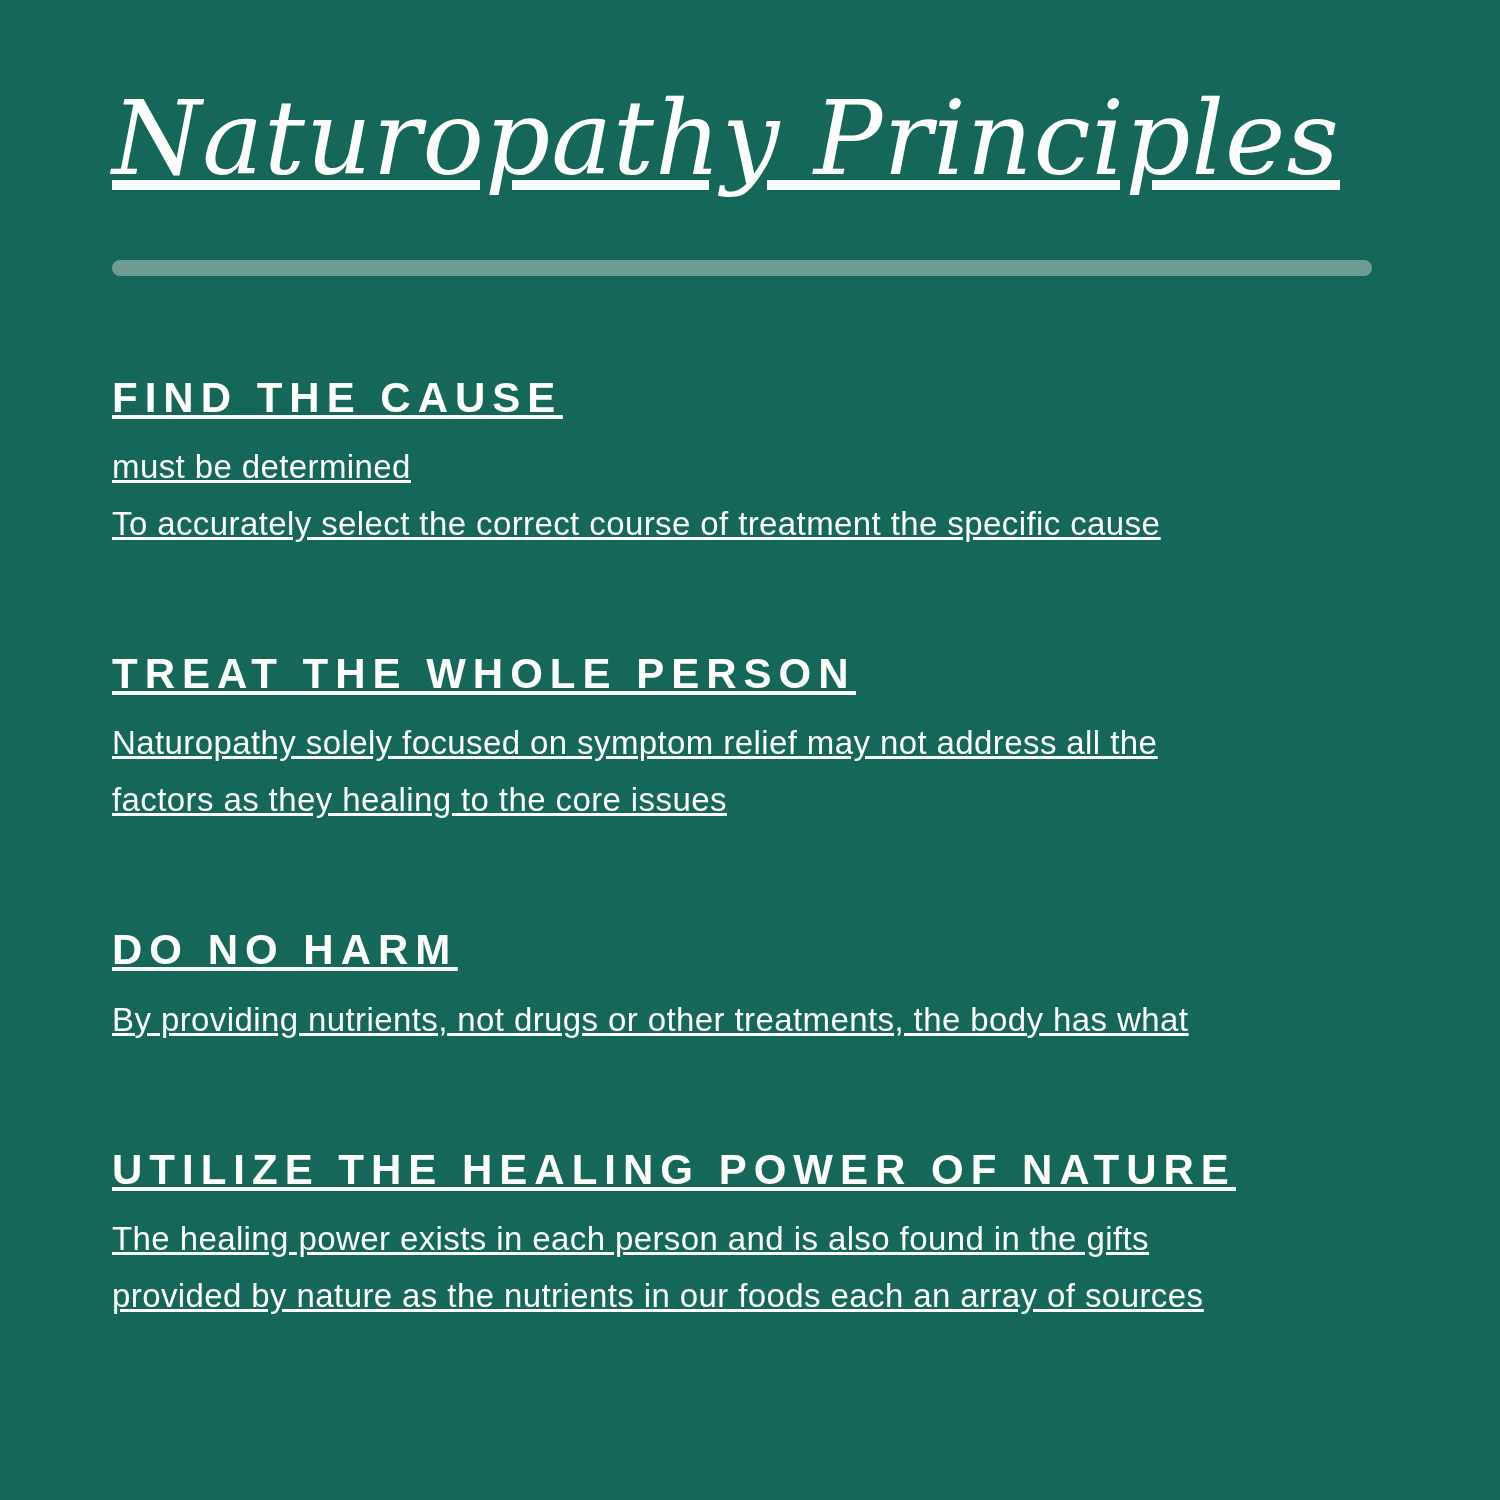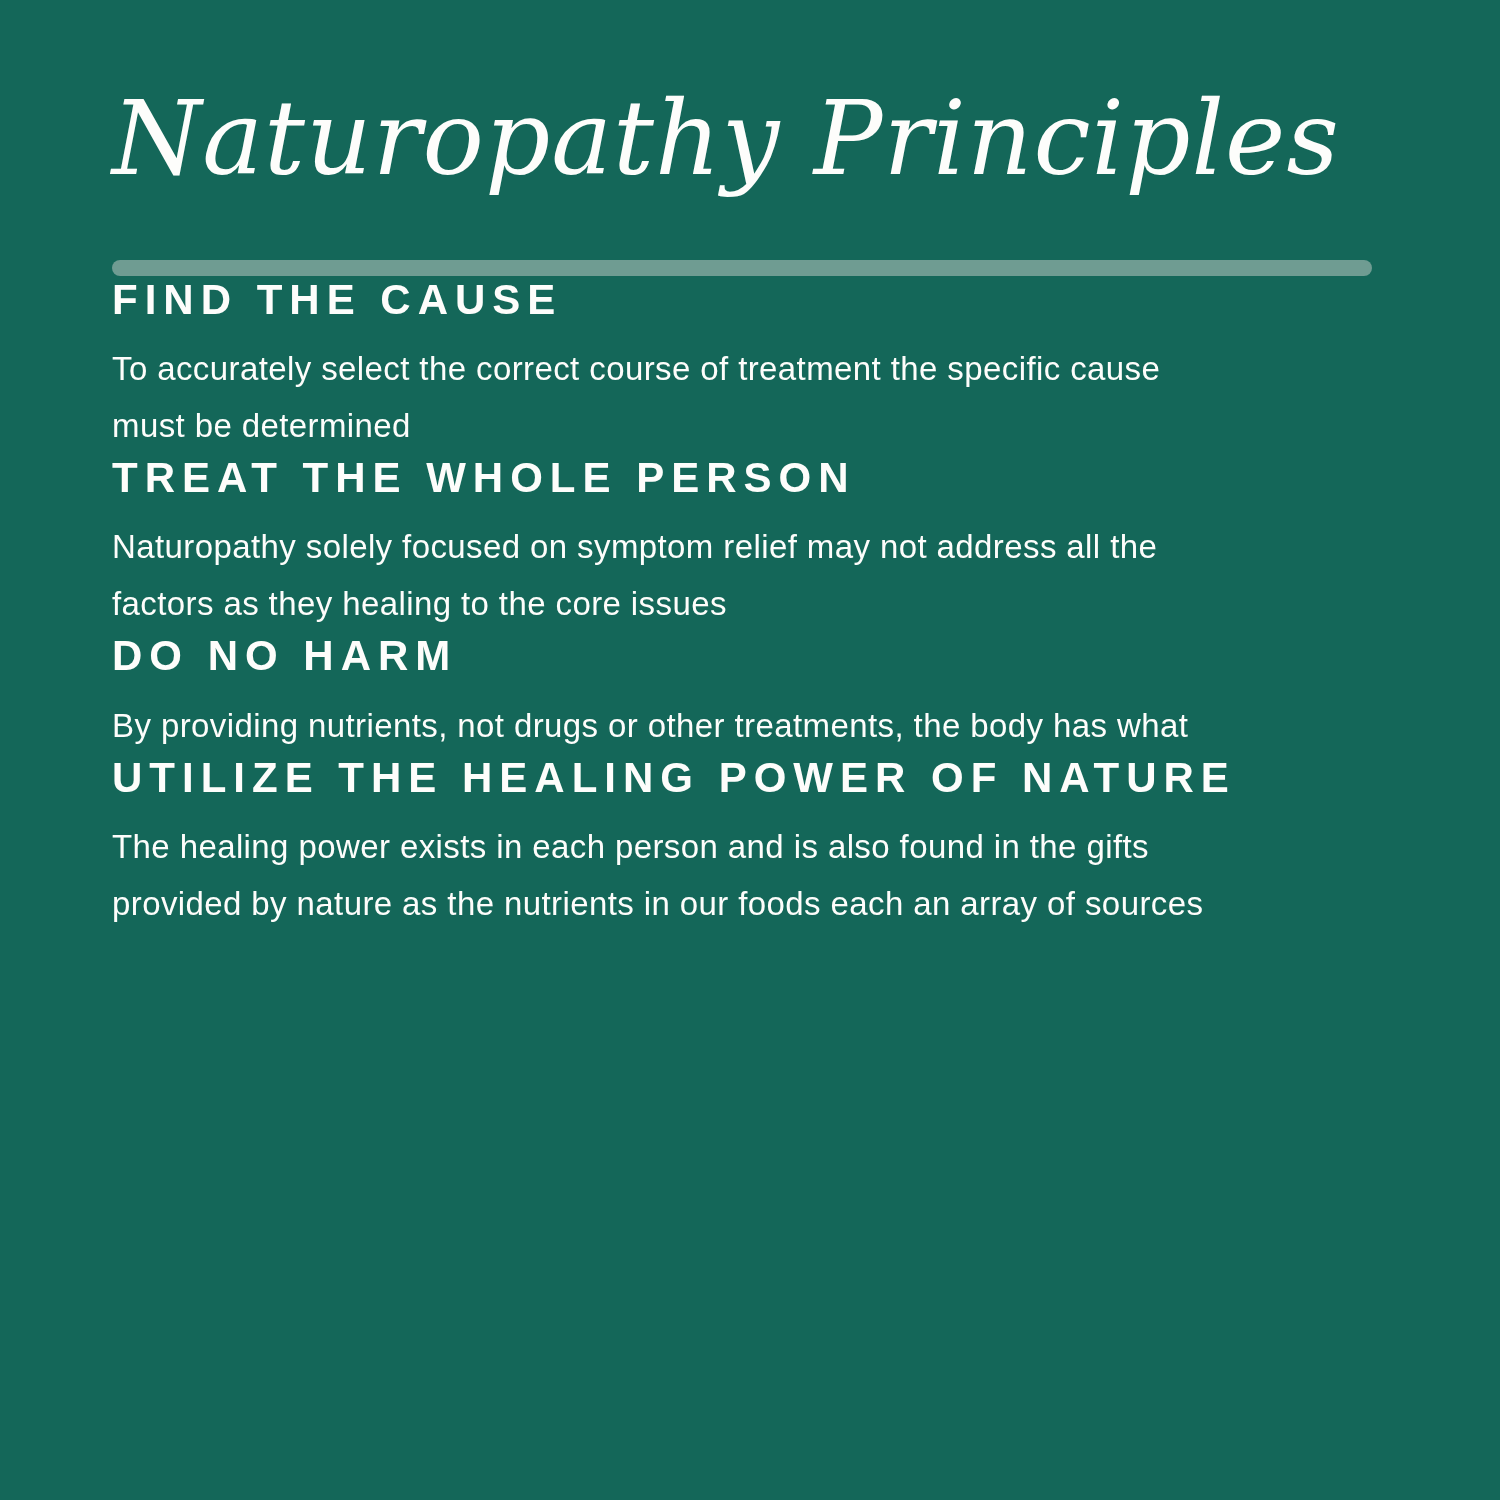--- a/index.html
+++ b/index.html
@@ -1,20 +1,20 @@
 <!DOCTYPE html>
 <html style="--background: #146759; --divider: #6F9C92; --text: #FDFDFB;"><head>
 <meta charset="utf-8">
 <style>
   :root {
     --background: #146759;
     --divider: #6F9C92;
     --text: #FDFDFB;
   }
-  * { margin: 0; padding: 0; box-sizing: border-box; }
+  * { margin: 0; padding: 0; box-sizing: border-box; text-decoration: underline; }
   html, body {
     width: 1500px;
     height: 1500px;
   }
   body {
     background: var(--background);
     font-family: "Liberation Sans", sans-serif;
     color: var(--text);
     overflow: hidden;
   }
@@ -34,20 +34,21 @@
     white-space: nowrap;
   }
   .divider {
     margin-top: 52px;
     height: 16px;
     width: 1260px;
     border-radius: 9px;
     background: var(--divider);
   }
   .section {
+    margin-top: 98px;
   }
   .section:first-of-type {
     margin-top: 96px;
   }
   .section-heading {
     font-size: 42px;
     font-weight: 700;
     letter-spacing: 7px;
     line-height: 1.15;
     text-transform: uppercase;
@@ -71,22 +72,22 @@
 
 <div class="page">
 
   <h1 class="title">Naturopathy Principles</h1>
 
   <div class="divider"></div>
 
   <div class="section">
     <div class="section-heading">FIND THE CAUSE</div>
     <div class="section-body">
+      <div class="body-line">must be determined</div>
       <div class="body-line">To accurately select the correct course of treatment the specific cause</div>
-      <div class="body-line">must be determined</div>
     </div>
   </div>
 
   <div class="section">
     <div class="section-heading">TREAT THE WHOLE PERSON</div>
     <div class="section-body">
       <div class="body-line">Naturopathy solely focused on symptom relief may not address all the</div>
       <div class="body-line">factors as they healing to the core issues</div>
     </div>
   </div>

